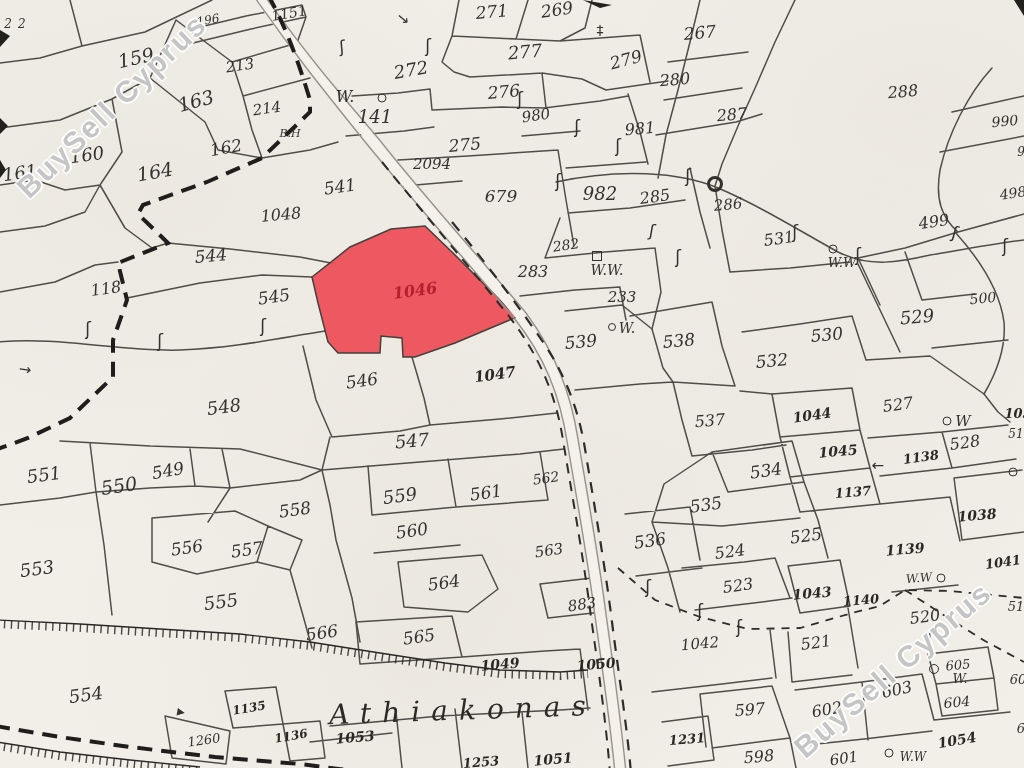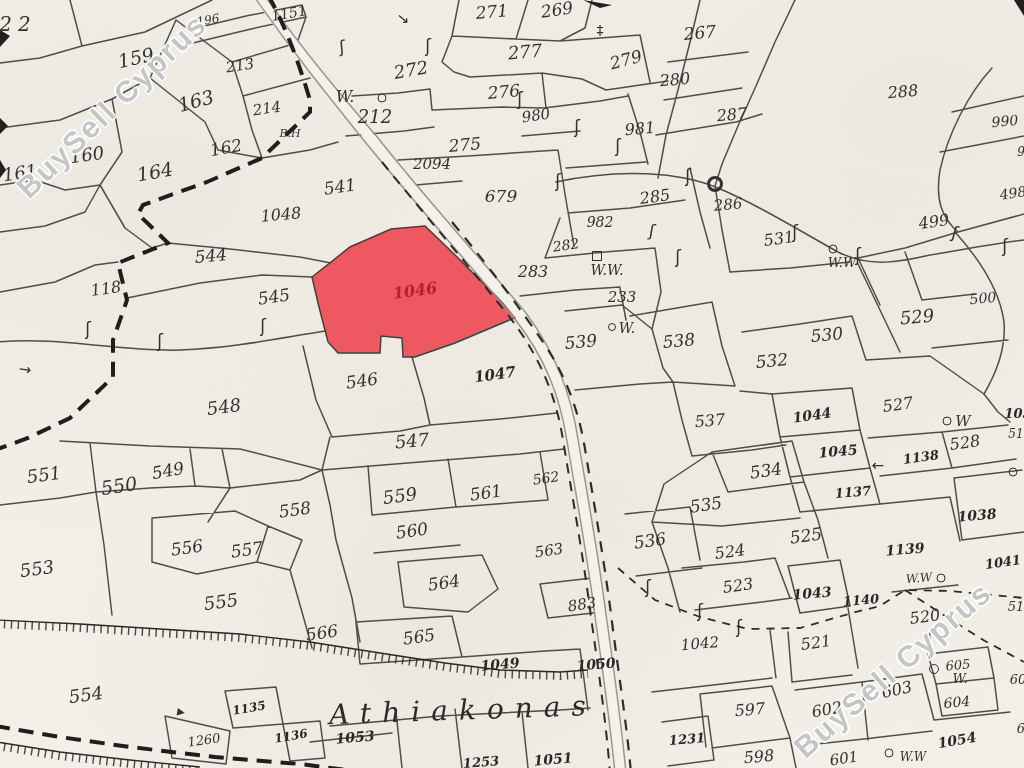--- a/index.html
+++ b/index.html
@@ -77,21 +77,21 @@
     <g fill="#23211e">
       <polygon points="0,30 10,36 0,47"></polygon>
       <polygon points="0,118 8,126 0,134"></polygon>
       <polygon points="0,160 6,170 0,178"></polygon>
       <polygon points="583,0 612,5 600,8"></polygon>
       <polygon points="1014,0 1024,0 1024,16"></polygon>
     </g>
   </svg>
 
   <div class="overlay" id="label-layer">
-      <div class="lbl" style="font-size: 20px; letter-spacing: 6px; left: 18px; top: 24px; transform: translate(-50%, -50%) rotate(0deg);">22</div>
+      <div class="lbl" style="font-size: 12px; letter-spacing: 6px; left: 18px; top: 24px; transform: translate(-50%, -50%) rotate(0deg);">22</div>
       <div class="lbl" style="font-size: 19px; left: 136px; top: 58px; transform: translate(-50%, -50%) rotate(-12deg);">159</div>
       <div class="lbl" style="font-size: 12px; left: 208px; top: 20px; transform: translate(-50%, -50%) rotate(-10deg);">196</div>
       <div class="lbl" style="font-size: 14px; left: 289px; top: 13px; transform: translate(-50%, -50%) rotate(-10deg);">1151</div>
       <div class="lbl" style="font-size: 15px; left: 240px; top: 66px; transform: translate(-50%, -50%) rotate(-8deg);">213</div>
       <div class="lbl" style="font-size: 19px; left: 196px; top: 101px; transform: translate(-50%, -50%) rotate(-15deg);">163</div>
       <div class="lbl" style="font-size: 15px; left: 267px; top: 109px; transform: translate(-50%, -50%) rotate(-8deg);">214</div>
       <div class="lbl" style="font-size: 11px; left: 290px; top: 133px; transform: translate(-50%, -50%) rotate(0deg);">B.H</div>
       <div class="lbl" style="font-size: 17px; left: 226px; top: 148px; transform: translate(-50%, -50%) rotate(-10deg);">162</div>
       <div class="lbl" style="font-size: 19px; left: 155px; top: 172px; transform: translate(-50%, -50%) rotate(-10deg);">164</div>
       <div class="lbl" style="font-size: 18px; left: 87px; top: 155px; transform: translate(-50%, -50%) rotate(-8deg);">160</div>
@@ -132,29 +132,29 @@
       <div class="lbl b" style="font-size: 12px; left: 291px; top: 736px; transform: translate(-50%, -50%) rotate(-10deg);">1136</div>
       <div class="lbl" style="font-size: 13px; left: 204px; top: 740px; transform: translate(-50%, -50%) rotate(-8deg);">1260</div>
       <div class="lbl" style="font-size: 17px; left: 492px; top: 12px; transform: translate(-50%, -50%) rotate(-5deg);">271</div>
       <div class="lbl" style="font-size: 17px; left: 557px; top: 10px; transform: translate(-50%, -50%) rotate(-8deg);">269</div>
       <div class="lbl" style="font-size: 17px; left: 700px; top: 33px; transform: translate(-50%, -50%) rotate(-5deg);">267</div>
       <div class="lbl" style="font-size: 18px; left: 525px; top: 52px; transform: translate(-50%, -50%) rotate(-5deg);">277</div>
       <div class="lbl" style="font-size: 17px; left: 626px; top: 60px; transform: translate(-50%, -50%) rotate(-15deg);">279</div>
       <div class="lbl" style="font-size: 17px; left: 504px; top: 92px; transform: translate(-50%, -50%) rotate(-5deg);">276</div>
       <div class="lbl" style="font-size: 18px; left: 411px; top: 70px; transform: translate(-50%, -50%) rotate(-10deg);">272</div>
       <div class="lbl" style="font-size: 16px; left: 345px; top: 97px; transform: translate(-50%, -50%) rotate(0deg);">W.</div>
-      <div class="lbl" style="font-size: 18px; left: 375px; top: 117px; transform: translate(-50%, -50%) rotate(0deg);">212</div>
+      <div class="lbl" style="font-size: 18px; left: 375px; top: 117px; transform: translate(-50%, -50%) rotate(0deg);">141</div>
       <div class="lbl" style="font-size: 16px; left: 675px; top: 80px; transform: translate(-50%, -50%) rotate(-5deg);">280</div>
       <div class="lbl" style="font-size: 16px; left: 732px; top: 115px; transform: translate(-50%, -50%) rotate(-5deg);">287</div>
       <div class="lbl" style="font-size: 16px; left: 903px; top: 92px; transform: translate(-50%, -50%) rotate(-5deg);">288</div>
       <div class="lbl" style="font-size: 17px; left: 465px; top: 145px; transform: translate(-50%, -50%) rotate(-5deg);">275</div>
       <div class="lbl" style="font-size: 15px; left: 432px; top: 164px; transform: translate(-50%, -50%) rotate(0deg);">2094</div>
       <div class="lbl" style="font-size: 15px; left: 536px; top: 116px; transform: translate(-50%, -50%) rotate(-8deg);">980</div>
       <div class="lbl" style="font-size: 16px; left: 640px; top: 129px; transform: translate(-50%, -50%) rotate(-5deg);">981</div>
-      <div class="lbl" style="font-size: 14px; left: 600px; top: 194px; transform: translate(-50%, -50%) rotate(0deg); margin-top: 28px;">982</div>
+      <div class="lbl" style="font-size: 18px; left: 600px; top: 194px; transform: translate(-50%, -50%) rotate(0deg);">982</div>
       <div class="lbl" style="font-size: 17px; left: 501px; top: 196px; transform: translate(-50%, -50%) rotate(0deg);">679</div>
       <div class="lbl" style="font-size: 16px; left: 655px; top: 197px; transform: translate(-50%, -50%) rotate(-8deg);">285</div>
       <div class="lbl" style="font-size: 15px; left: 728px; top: 205px; transform: translate(-50%, -50%) rotate(-5deg);">286</div>
       <div class="lbl" style="font-size: 14px; left: 566px; top: 245px; transform: translate(-50%, -50%) rotate(-8deg);">282</div>
       <div class="lbl" style="font-size: 16px; left: 533px; top: 272px; transform: translate(-50%, -50%) rotate(0deg);">283</div>
       <div class="lbl" style="font-size: 14px; left: 607px; top: 270px; transform: translate(-50%, -50%) rotate(0deg);">W.W.</div>
       <div class="lbl" style="font-size: 15px; left: 622px; top: 297px; transform: translate(-50%, -50%) rotate(0deg);">233</div>
       <div class="lbl" style="font-size: 14px; left: 627px; top: 328px; transform: translate(-50%, -50%) rotate(0deg);">W.</div>
       <div class="lbl" style="font-size: 17px; left: 581px; top: 342px; transform: translate(-50%, -50%) rotate(-5deg);">539</div>
       <div class="lbl" style="font-size: 17px; left: 679px; top: 341px; transform: translate(-50%, -50%) rotate(-5deg);">538</div>

